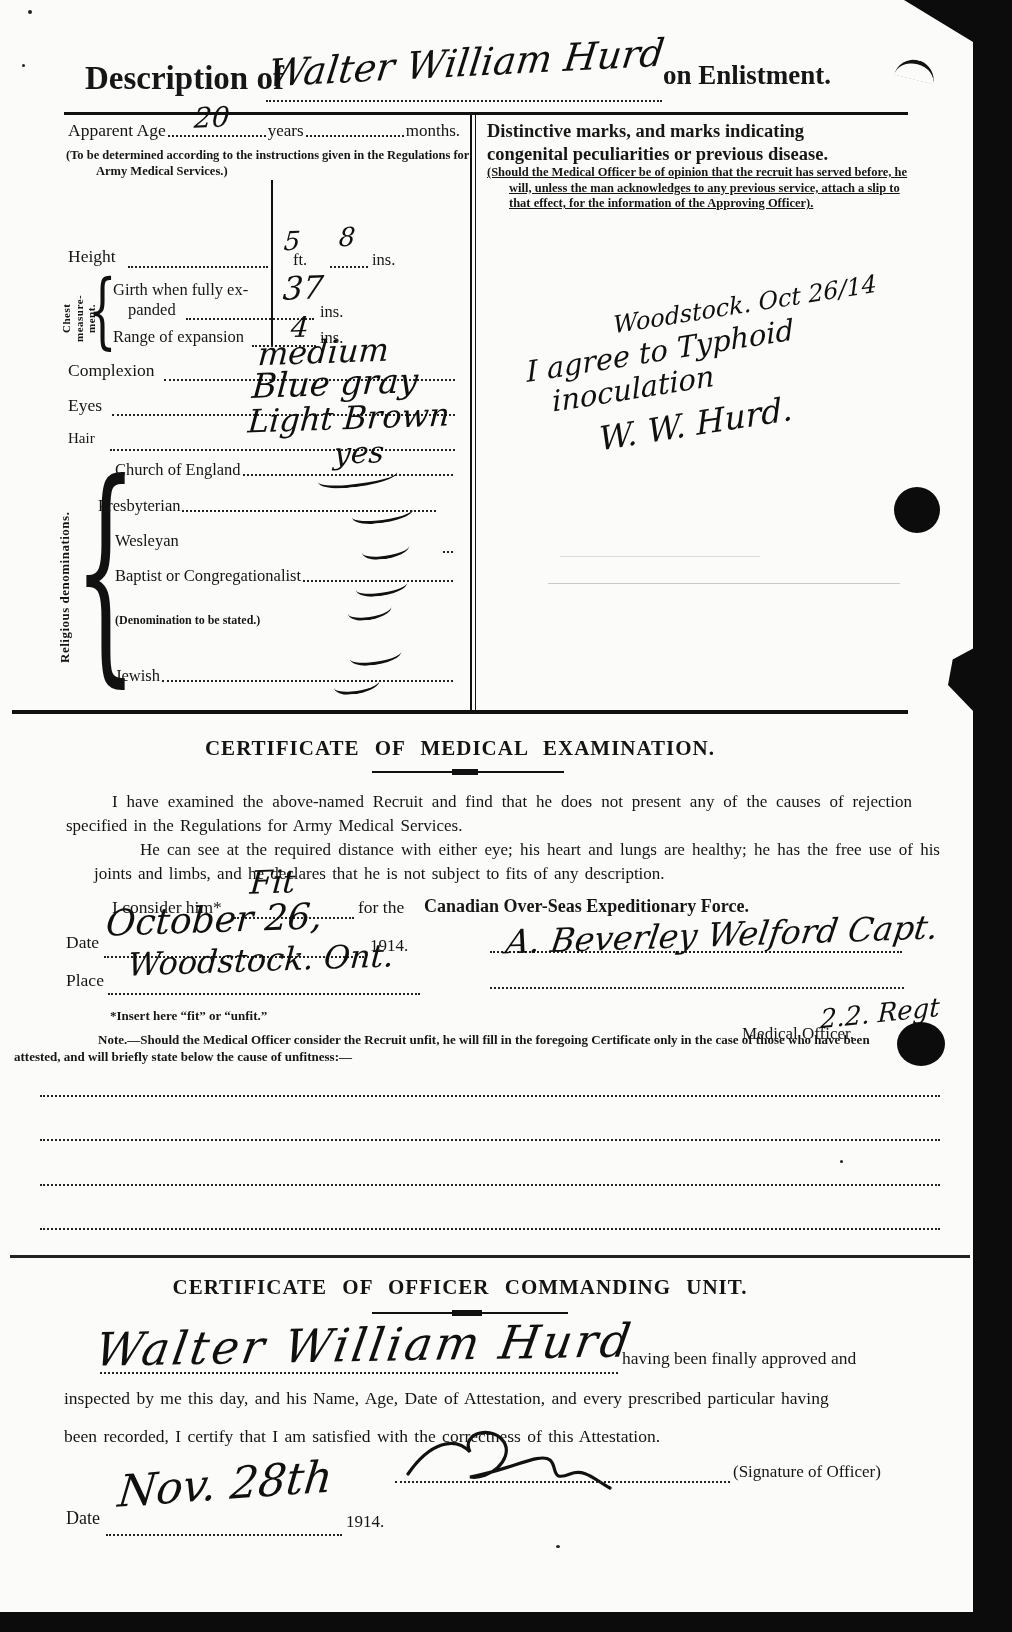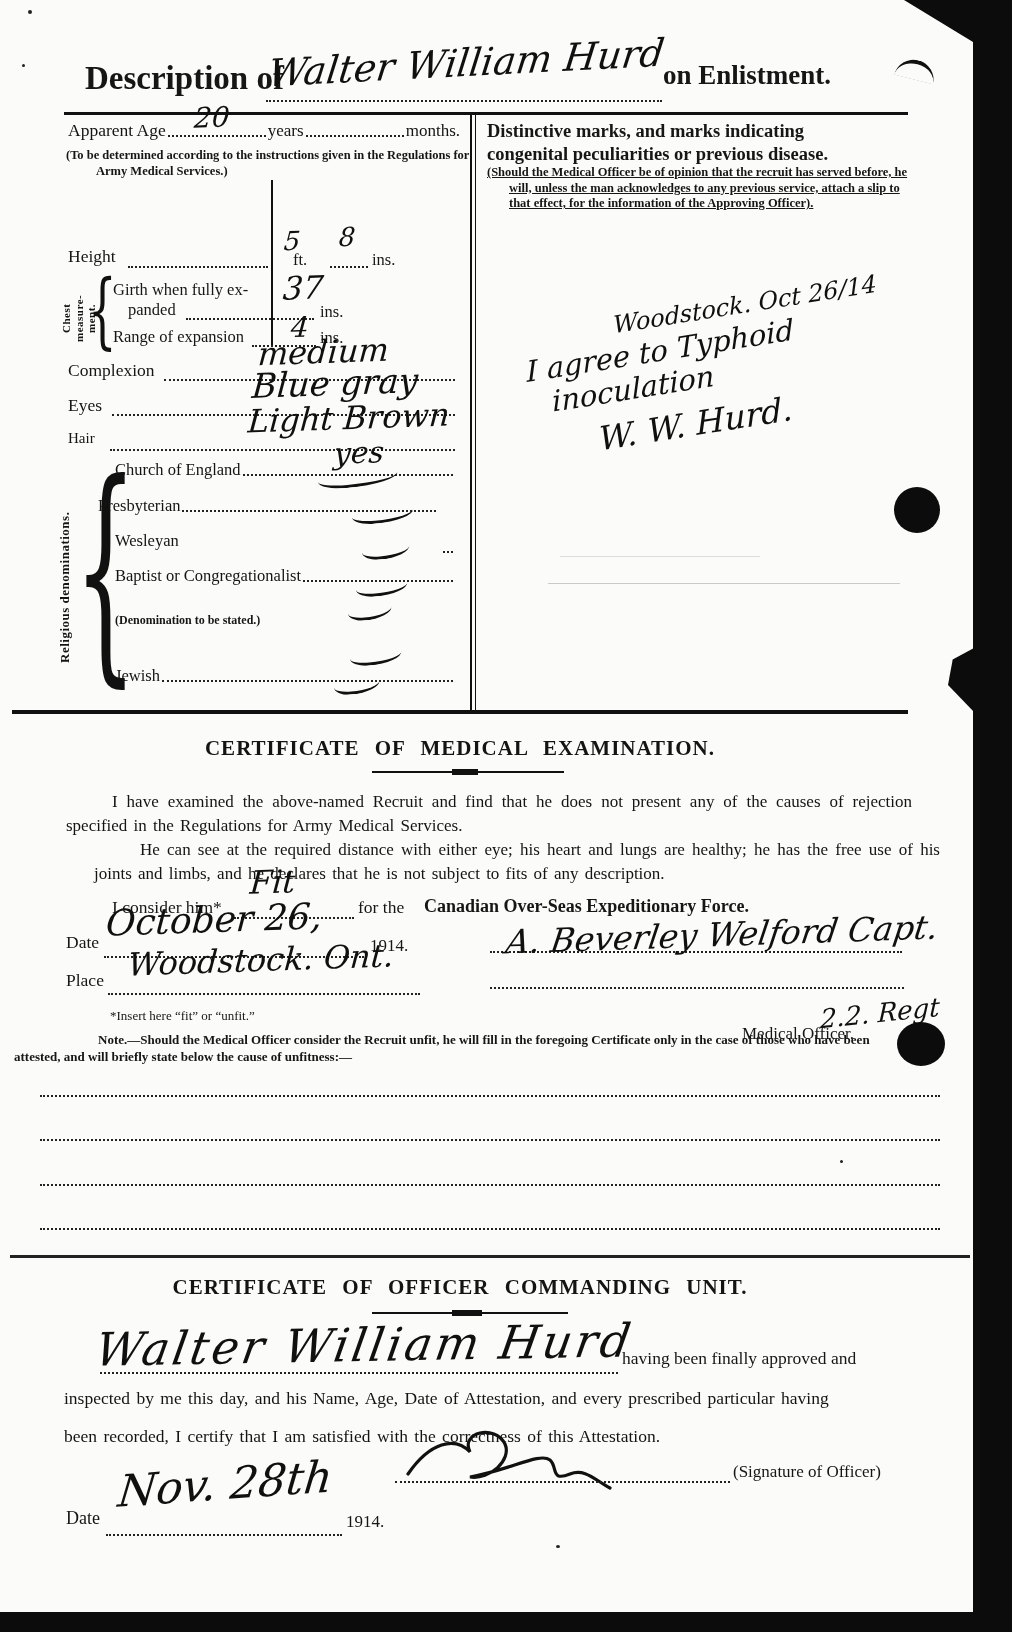--- a/index.html
+++ b/index.html
@@ -171,21 +171,21 @@
   <span class="abs print" style="left:66px; top:970px; font-size:17.5px;">Place</span>
   <div class="dotl" style="left:108px; top:993px; width:312px;"></div>
   <span class="hw" style="left:128px; top:944px; font-size:32px;">Woodstock. Ont.</span>
 
   <div class="dotl" style="left:490px; top:951px; width:412px;"></div>
   <div class="dotl" style="left:490px; top:987px; width:414px;"></div>
   <span class="hw" style="left:506px; top:918px; font-size:33px; transform:rotate(-2deg) skewX(-10deg);">A. Beverley Welford Capt.</span>
   <span class="abs print" style="left:742px; top:1024px; font-size:17px;">Medical Officer.</span>
   <span class="hw" style="left:820px; top:1000px; font-size:26px; transform:rotate(-6deg) skewX(-8deg);">2.2. Regt</span>
 
-  <span class="abs print" style="left:110px; top:1008px; font-size:13px; font-weight:normal;">*Insert here “fit” or “unfit.”</span>
+  <span class="abs print" style="left:110px; top:1008px; font-size:13px; font-weight:bold;">*Insert here “fit” or “unfit.”</span>
   <div class="abs print" style="left:14px; top:1032px; width:894px; font-size:13px; font-weight:bold; line-height:1.3; text-indent:84px;">Note.—Should the Medical Officer consider the Recruit unfit, he will fill in the foregoing Certificate only in the case of those who have been attested, and will briefly state below the cause of unfitness:—</div>
 
   <div class="dotl" style="left:40px; top:1095px; width:900px;"></div>
   <div class="dotl" style="left:40px; top:1139px; width:900px;"></div>
   <div class="dotl" style="left:40px; top:1184px; width:900px;"></div>
   <div class="dotl" style="left:40px; top:1228px; width:900px;"></div>
   <div class="hline" style="left:10px; top:1255px; width:960px; height:2.5px; background:#222;"></div>
 
   <div class="heading" style="top:1275px;">CERTIFICATE OF OFFICER COMMANDING UNIT.</div>
   <div class="hline" style="left:372px; top:1312px; width:196px; height:2px;"></div>

